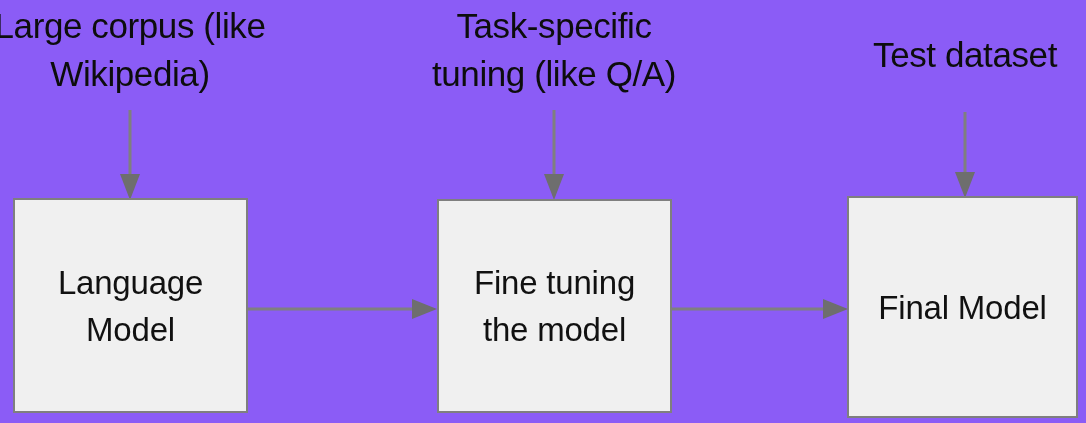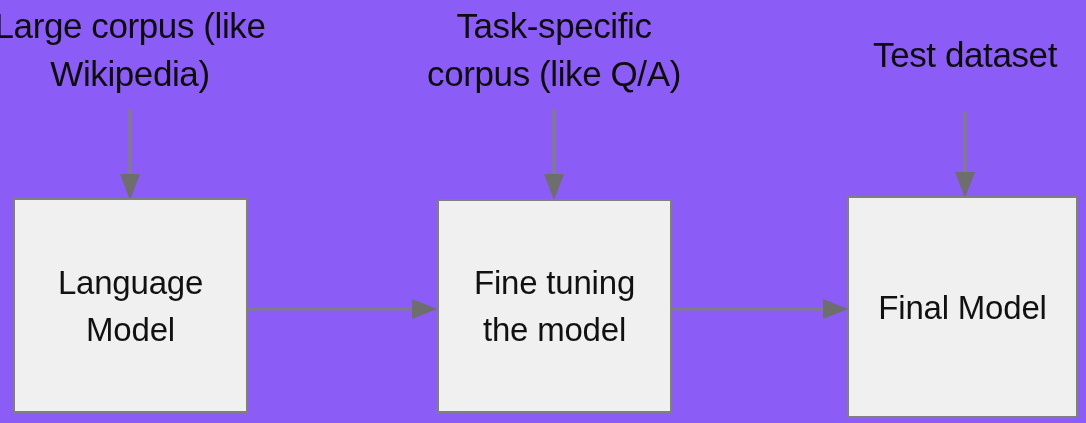--- a/index.html
+++ b/index.html
@@ -58,21 +58,21 @@
 </style>
 </head>
 <body>
 
 <div id="canvas">
 
   <div class="input-label" style="left:-6px; top:2px; width:272px;">Large corpus (like
 Wikipedia)</div>
 
   <div class="input-label" style="left:418px; top:2px; width:272px;">Task-specific
-corpus (like Q/A)</div>
+tuning (like Q/A)</div>
 
   <div class="input-label" style="left:829px; top:31px; width:272px;">Test dataset</div>
 
   <svg class="arrow-svg" style="left:112px; top:108px;" width="36" height="94" viewBox="0 0 36 94">
     <line class="arrow-line" x1="18" y1="2" x2="18" y2="74"></line>
     <polygon class="arrow-head" points="18,92 8,66 28,66"></polygon>
   </svg>
 
   <svg class="arrow-svg" style="left:536px; top:108px;" width="36" height="94" viewBox="0 0 36 94">
     <line class="arrow-line" x1="18" y1="2" x2="18" y2="74"></line>

